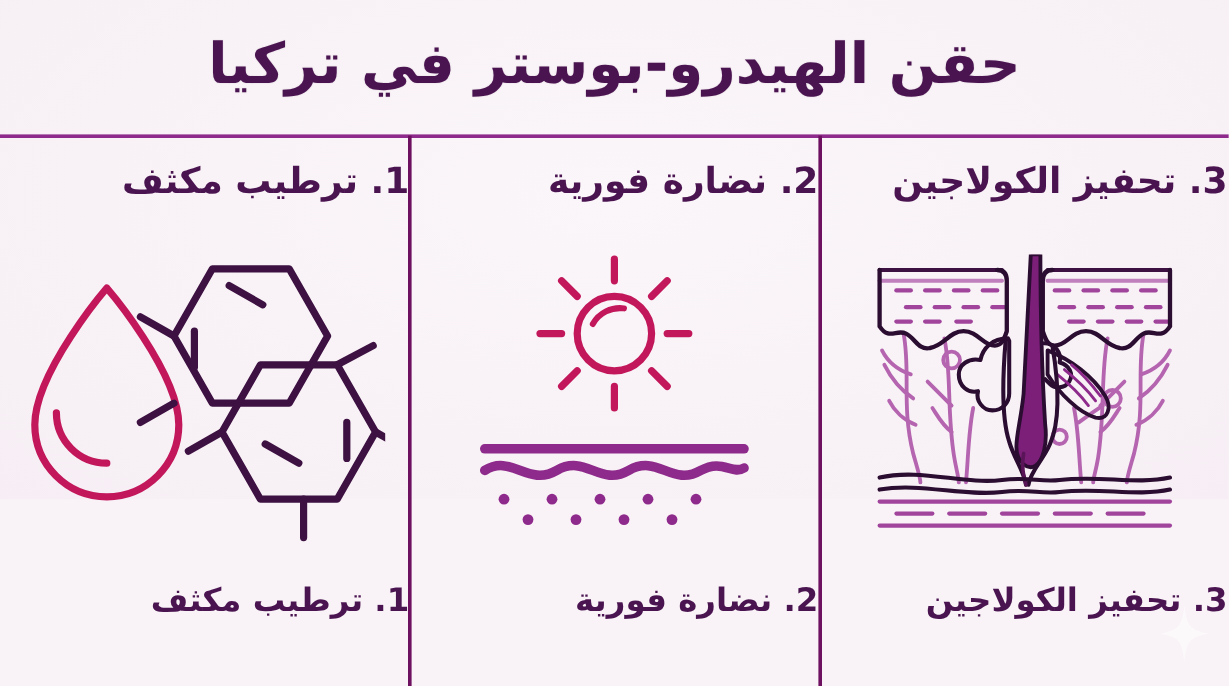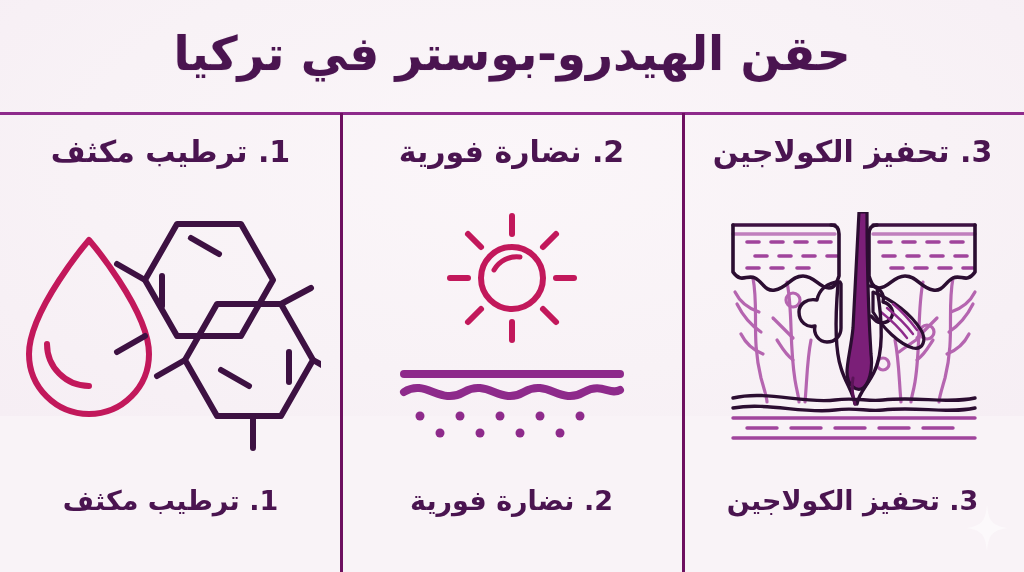--- a/index.html
+++ b/index.html
@@ -47,21 +47,21 @@
   .vrule.v1{left:340px;}
   .vrule.v2{left:682px;}
 
   
   .columns{
     position:absolute;left:0;top:113px;width:1024px;height:459px;
     display:flex;flex-direction:row-reverse;
   }
   .col{
     width:341px;height:459px;position:relative;
-    display:flex;flex-direction:column;align-items:center;
+    display:flex;flex-direction:column;align-items:flex-start;
     box-sizing:border-box;
   }
   .col-head{
     margin-top:22px;
     font-size:30px;font-weight:bold;color:#4a1450;
     direction:rtl;text-align:center;white-space:nowrap;
     line-height:1.15;
   }
   .col-art{
     flex:1;display:flex;align-items:center;justify-content:center;

